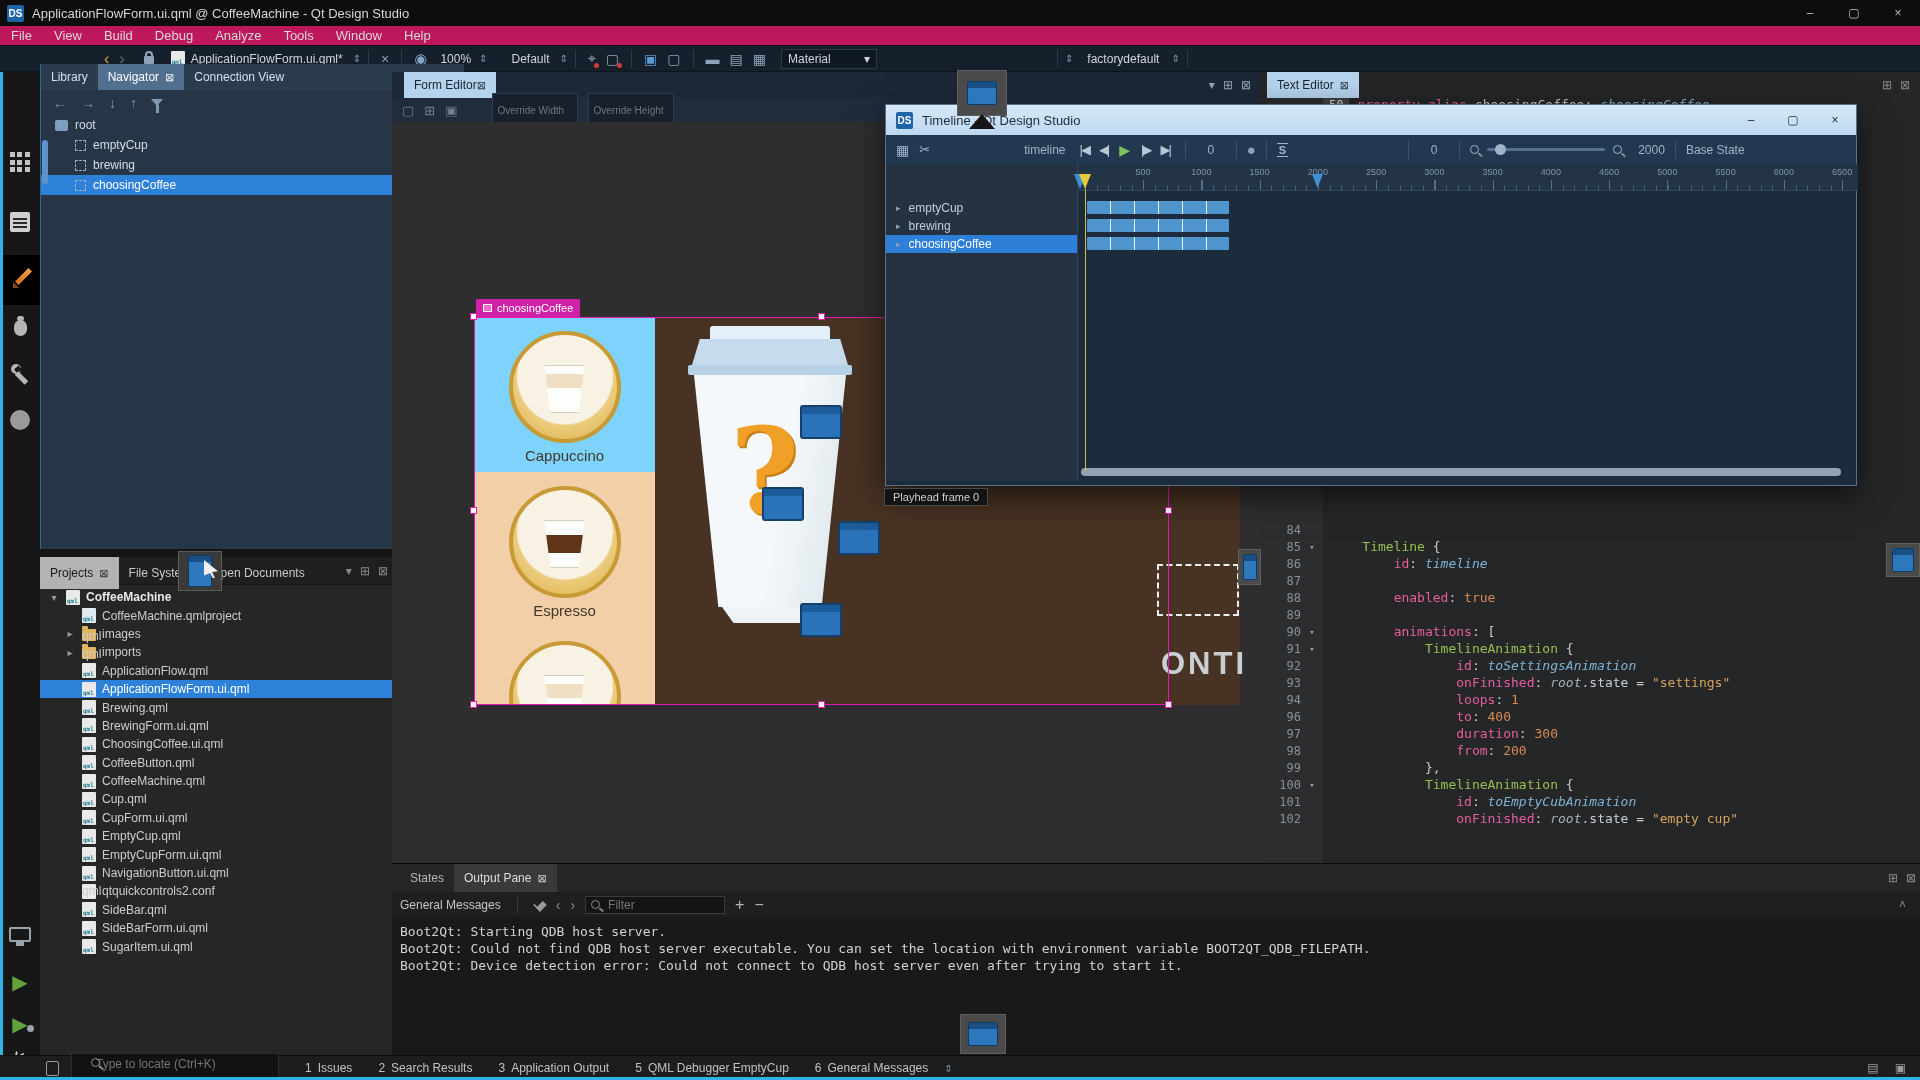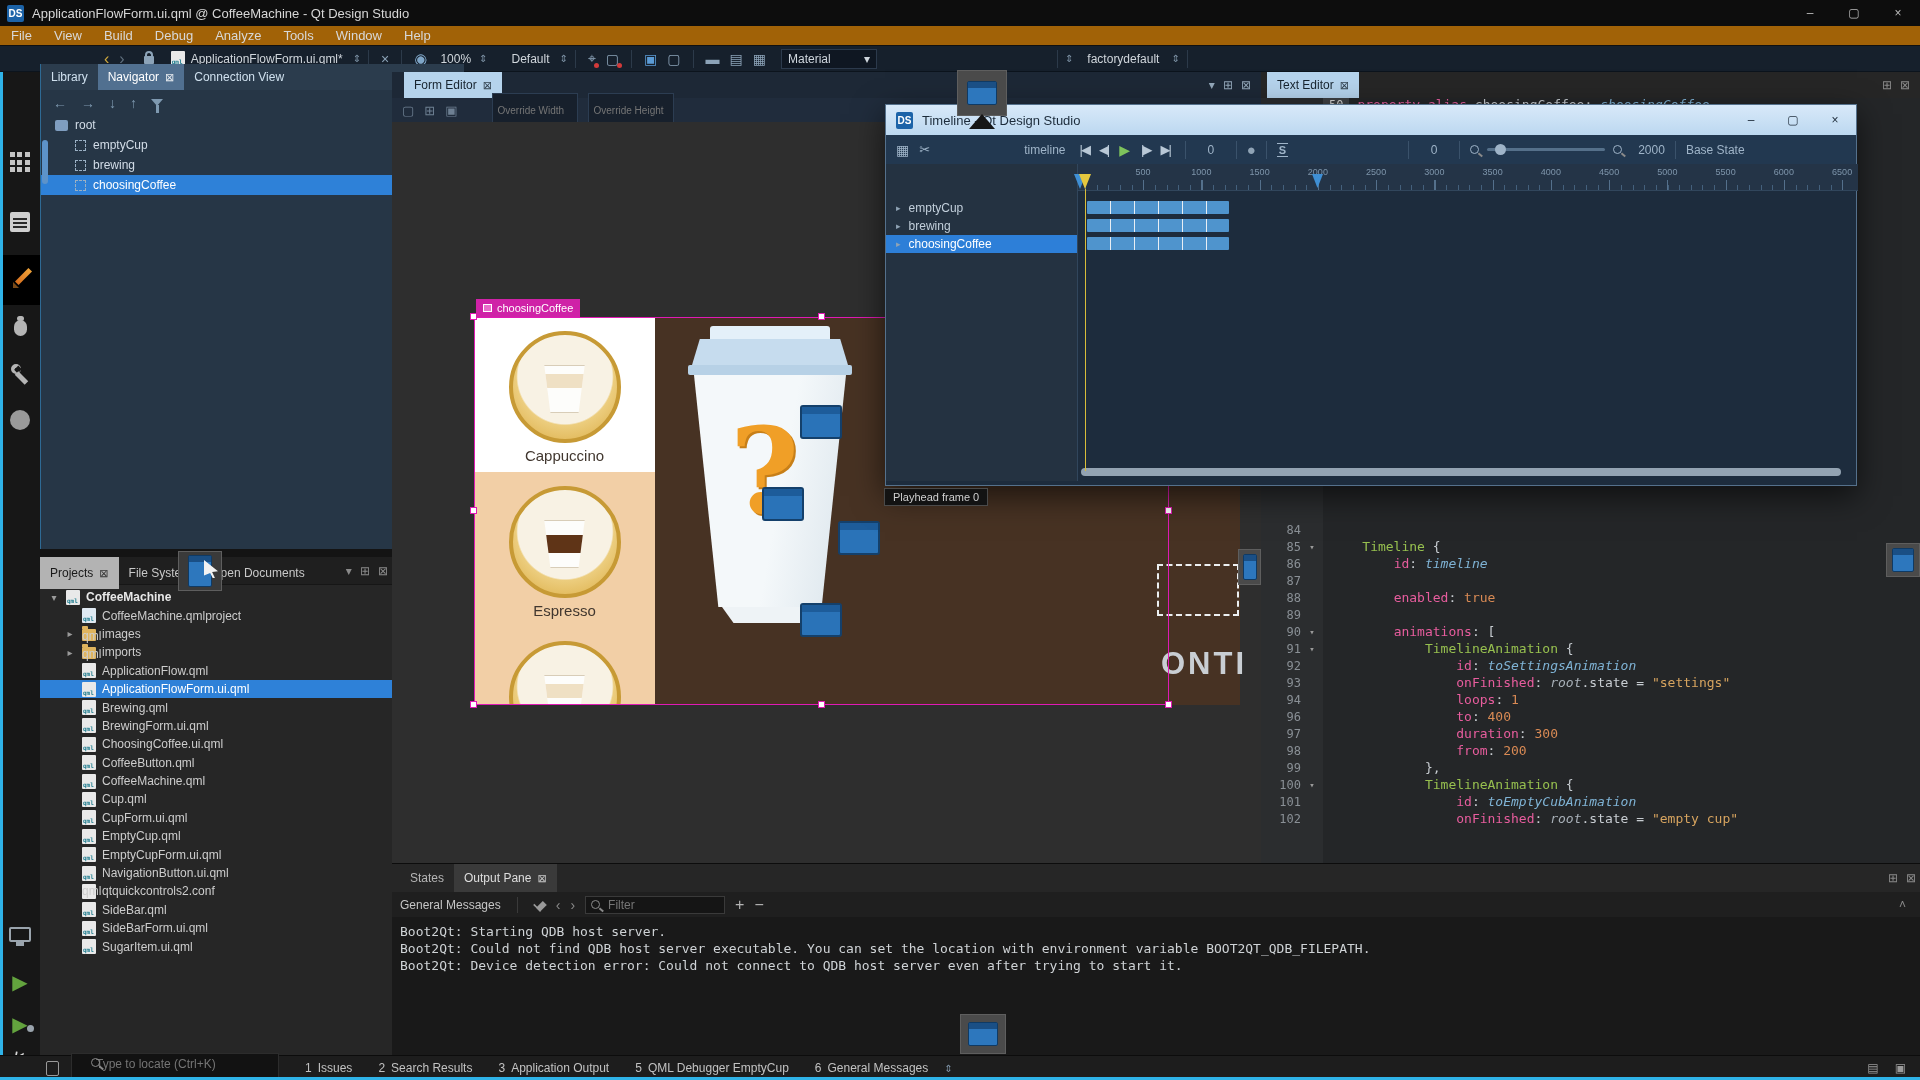--- a/index.html
+++ b/index.html
@@ -9,21 +9,21 @@
 .row{display:flex;align-items:center}
 .ico{display:inline-flex;align-items:center;justify-content:center}
 
 
 #titlebar{left:0;top:0;width:1920px;height:26px;background:#0d0d0d;color:#d6d6d6;font-size:13px}
 #titlebar .logo{width:17px;height:17px;background:#1c63a8;color:#fff;font-size:10px;font-weight:bold;
   display:flex;align-items:center;justify-content:center;border-radius:2px;margin:0 8px 0 7px}
 #titlebar .winbtn{width:44px;height:26px;color:#bbb;font-size:12px;display:flex;align-items:center;justify-content:center}
 
 
-#menubar{left:0;top:26px;width:1920px;height:20px;background:#a16207;border-bottom:1px solid #101010}
+#menubar{left:0;top:26px;width:1920px;height:20px;background:#be185d;border-bottom:1px solid #101010}
 #menubar .mitem{padding:0 11px;height:20px;display:flex;align-items:center;font-size:13px;color:#d8d8d8}
 
 
 #maintoolbar{left:0;top:46px;width:1920px;height:26px;background:#16202c;border-bottom:1px solid #0c141d;color:#aebdcc;font-size:12px}
 #maintoolbar .sep{width:1px;height:18px;background:#2c3a4a;margin:0 7px}
 #maintoolbar .g{margin:0 5px;font-size:14px;color:#8ca3b8}
 .select-dark{background:#0f1722;border:1px solid #2c3a4c;height:20px;display:flex;align-items:center;
   padding:0 6px;color:#cfd6dd;font-size:12px;gap:8px}
 .spin{font-size:10px;color:#7e93a6}
 
@@ -89,29 +89,29 @@
 .ficon{width:14px;height:15px;position:relative;flex:0 0 auto}
 .ficon.qml,.ficon.qmlproject,.ficon.conf,.ficon.project{background:#e9e9e9;border-radius:1px}
 .ficon.qml .b,.ficon.project .b,.ficon.qmlproject .b{position:absolute;left:1px;bottom:1px;font-size:6px;font-weight:bold;color:#1f7d8f;font-family:"DejaVu Sans Mono",monospace}
 .ficon.qmlproject{background:#dfe9f2}
 .ficon.folder{background:#dfb45e;height:12px;margin-top:2px;border-radius:1px}
 .ficon.folder:before{content:"";position:absolute;left:0;top:-3px;width:6px;height:3px;background:#dfb45e;border-radius:1px 1px 0 0}
 
 
 #formpane{left:392px;top:72px;width:869px;height:791px;background:#2e2e2e}
 .blue-hdr{position:absolute;left:0;top:0;width:100%;height:26px;background:#1d2836;display:flex;align-items:stretch;font-size:12px}
-.blue-hdr .tab{display:flex;align-items:center;gap:6px;padding:0 10px;background:#b5d3ec;color:#17242f}
+.blue-hdr .tab{display:flex;align-items:center;padding:0 10px;background:#b5d3ec;color:#17242f}
 #formtools{position:absolute;left:0;top:26px;width:100%;height:24px;background:#202c3c;display:flex;align-items:center;gap:10px;
   padding-left:10px;color:#6e8093;font-size:13px}
 .ovr{width:86px;height:17px;background:#17202c;border:1px solid #2c3d52;color:#607890;font-size:10px;padding:16px 5px;font-family:"Liberation Sans",sans-serif}
 #canvas{position:absolute;left:0;top:50px;width:869px;height:741px;background:#2e2e2e;overflow:hidden}
 #brownbg{position:absolute;left:263px;top:195px;width:585px;height:388px;background:#473223}
 #coffeelist{position:absolute;left:82px;top:195px;width:181px;height:388px;overflow:hidden}
 .citem{position:relative;width:100%}
-.citem.mauve{background:#ffffff}
+.citem.mauve{background:#7dd3fc}
 .citem.peach{background:#f2cfa6}
 .ring{position:absolute;left:50%;transform:translateX(-50%);top:14px;width:112px;height:112px;border-radius:50%;
   background:radial-gradient(circle at 50% 40%,#f8f2e4 58%,#eccd7e 60%,#d9a93e 100%);border:4px solid #c79a35}
 .cupglass{position:absolute;left:50%;top:30px;transform:translateX(-50%);width:44px;height:48px;
   clip-path:polygon(4% 0,96% 0,82% 100%,18% 100%);background:#fdfdfb;border:1px solid #d8cdb8}
 .cupglass .band{position:absolute;left:0;right:0}
 .fill-coffee-light .band{top:8px;height:14px;background:#efe0c4}
 .fill-coffee-dark .band{top:14px;height:18px;background:#5f3417}
 .clabel{position:absolute;left:0;right:0;bottom:8px;text-align:center;font-size:15px;color:#41372f}
 #bigcup{position:absolute;left:296px;top:204px;width:164px;height:300px}

